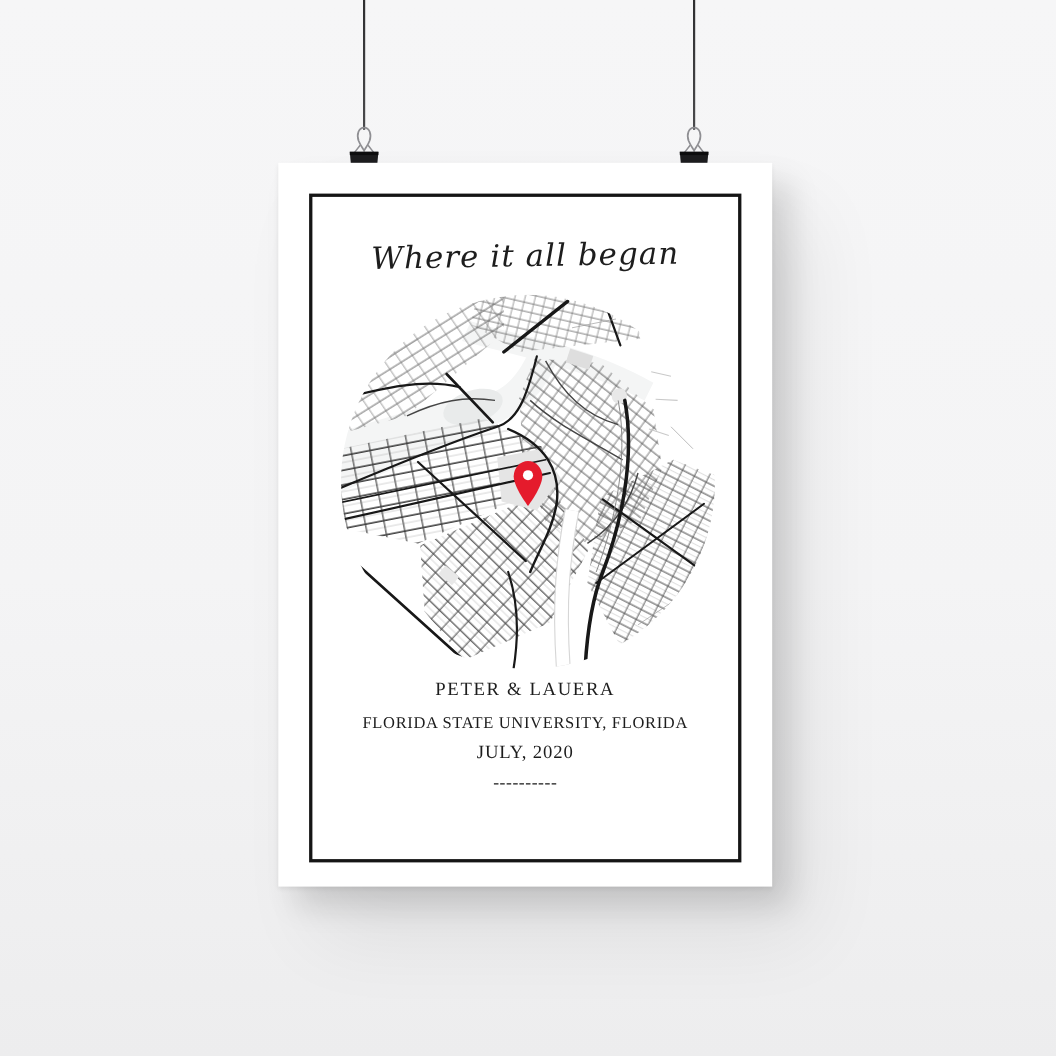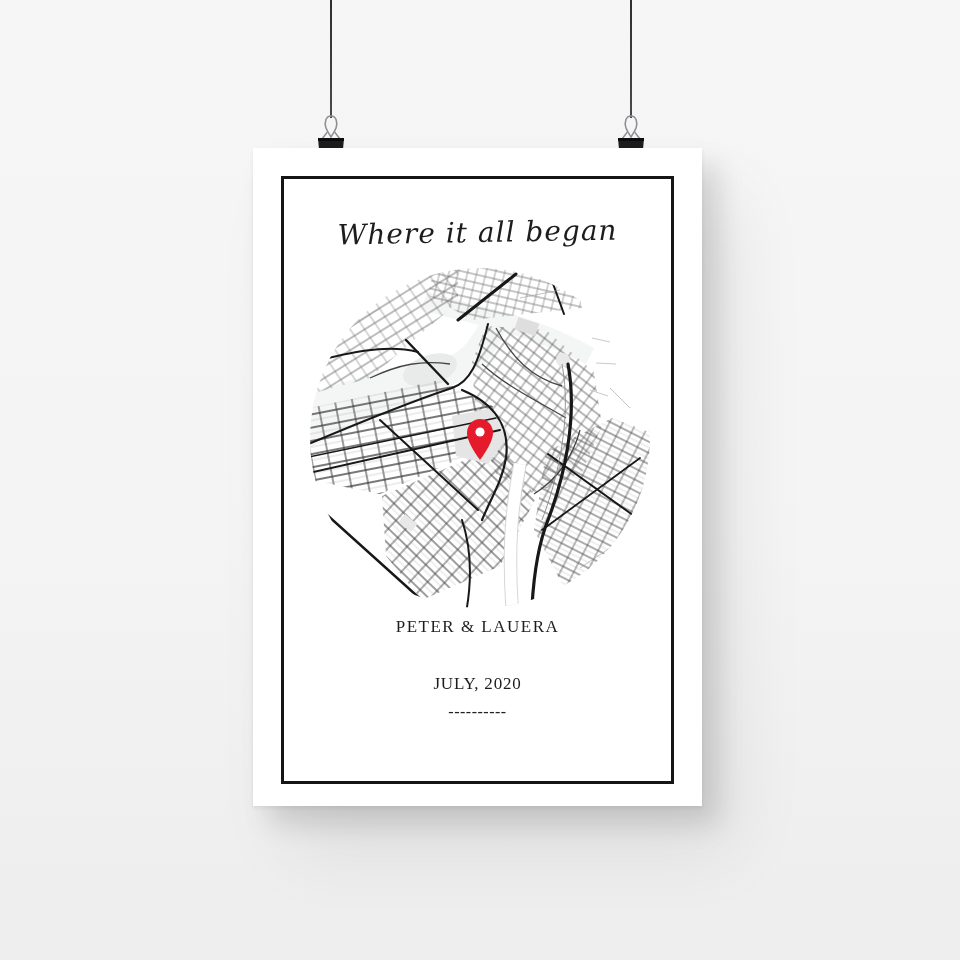--- a/index.html
+++ b/index.html
@@ -189,18 +189,19 @@
 
             <g transform="translate(170,166)">
               <path d="M0,26 C0,26 -13,9 -13,-1 C-13,-9 -7,-15 0,-15 C7,-15 13,-9 13,-1 C13,9 0,26 0,26 Z" fill="#e51b2c"></path>
               <circle cx="0" cy="-2" r="4.6" fill="#ffffff"></circle>
             </g>
           </g>
         </svg>
       </div>
 
       <div class="center-text names">PETER &amp; LAUERA</div>
+      <div class="center-text location">FLORIDA STATE UNIVERSITY, FLORIDA</div>
       <div class="center-text date">JULY, 2020</div>
       <div class="center-text divider">----------</div>
 
     </div>
   </div>
 </div>
 
 </body></html>

